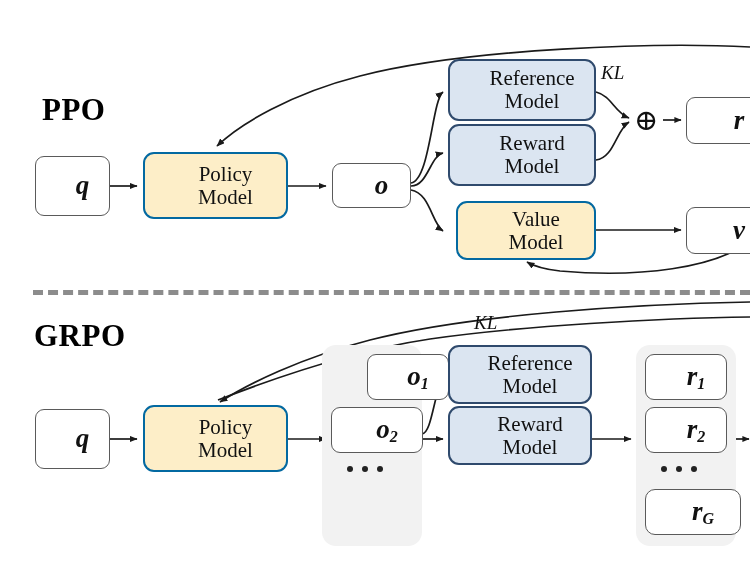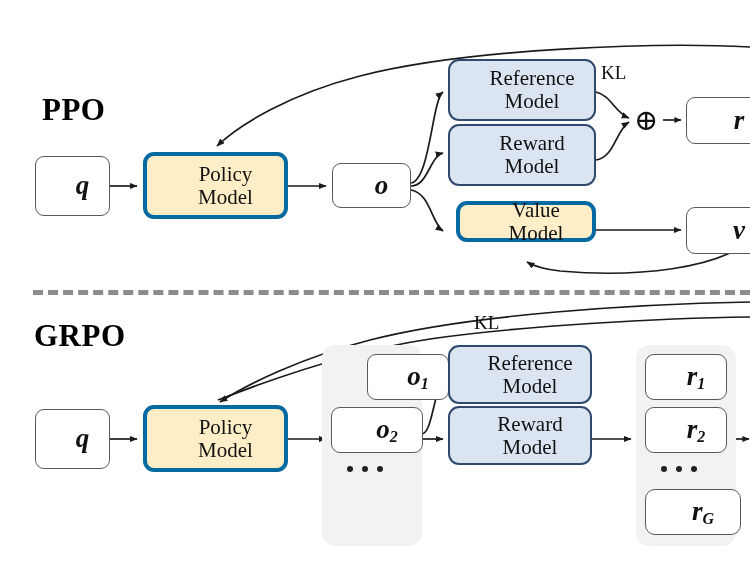--- a/index.html
+++ b/index.html
@@ -10,30 +10,30 @@
   .svg-layer{position:absolute;left:0;top:0;width:750px;height:563px;pointer-events:none;}
 
   .node{position:absolute;box-sizing:border-box;display:flex;align-items:center;
         justify-content:center;text-align:center;line-height:1.08;padding-left:20px;}
 
   
   .wbox{background:#ffffff;border:1.6px solid #5a5a5a;border-radius:9px;}
   
   .bbox{background:#dbe5f1;border:2px solid #2f4a6d;border-radius:11px;}
   
-  .ybox{background:#fdeec8;border:4px solid #0369a1;border-radius:11px;}
+  .ybox{background:#fdeec8;border:2px solid #0369a1;border-radius:11px;}
   
   .group{position:absolute;background:#f2f2f2;border-radius:14px;}
 
   .var{font-style:italic;font-weight:700;font-size:27px;color:#111;}
   .var sub{font-size:16px;font-style:italic;font-weight:700;vertical-align:-0.28em;}
   .modeltxt{font-size:21px;color:#111;padding:0 4px;}
   .section-title{position:absolute;font-weight:700;font-size:31px;color:#000;
                  font-family:"Liberation Serif","DejaVu Serif",serif;letter-spacing:.5px;}
-  .kl{position:absolute;font-size:19px;color:#111;}
+  .kl{position:absolute;font-style:italic;font-size:19px;color:#111;}
   .dots{position:absolute;display:flex;gap:9px;align-items:center;}
   .dots i{display:block;width:6px;height:6px;border-radius:50%;background:#222;}
   .oplus{position:absolute;font-size:29px;color:#111;line-height:1;}
   .divider{position:absolute;height:0;border-top:5px dashed #8c8c8c;}
 </style>
 </head>
 <body>
 
 <div id="stage">
 
@@ -107,21 +107,21 @@
   <div class="node bbox" style="left:448px;top:59px;width:148px;height:62px;flex-direction:column;">
     <span class="modeltxt">Reference</span>
     <span class="modeltxt">Model</span>
   </div>
 
   <div class="node bbox" style="left:448px;top:124px;width:148px;height:62px;flex-direction:column;">
     <span class="modeltxt">Reward</span>
     <span class="modeltxt">Model</span>
   </div>
 
-  <div class="node ybox" style="left:456px;top:201px;width:140px;height:41px;flex-direction:column;">
+  <div class="node ybox" style="left:456px;top:201px;width:140px;height:59px;flex-direction:column;">
     <span class="modeltxt">Value</span>
     <span class="modeltxt">Model</span>
   </div>
 
   <div class="kl" style="left:601px;top:62px;">KL</div>
 
   <div class="oplus" style="left:634px;top:106px;">⊕</div>
 
   <div class="node wbox" style="left:686px;top:97px;width:86px;height:47px;">
     <span class="var">r</span>

